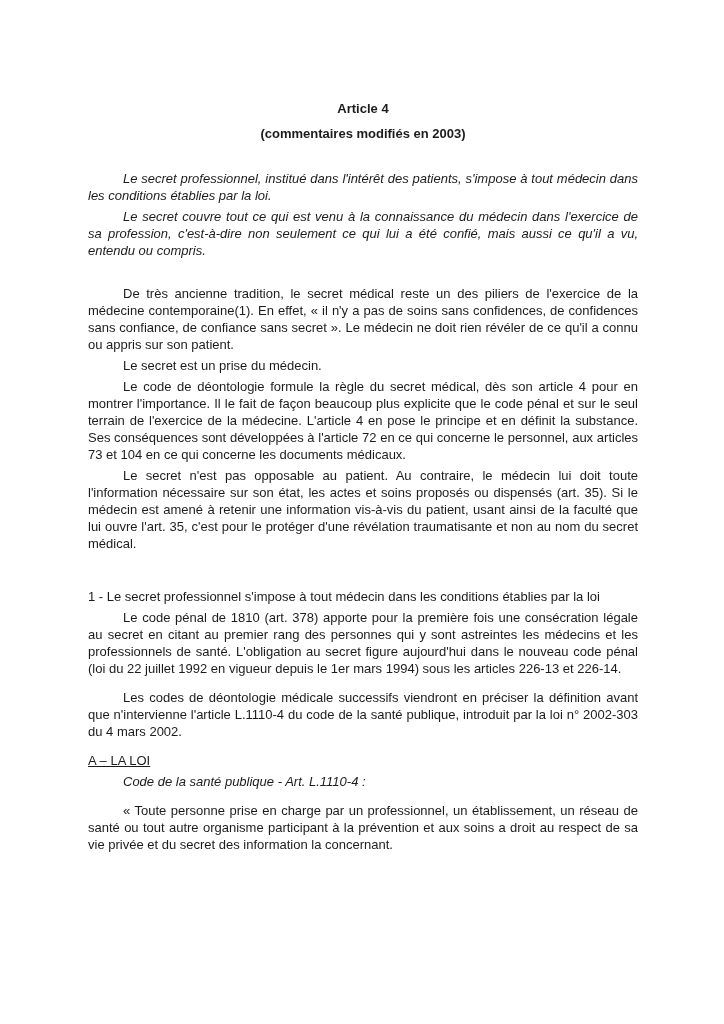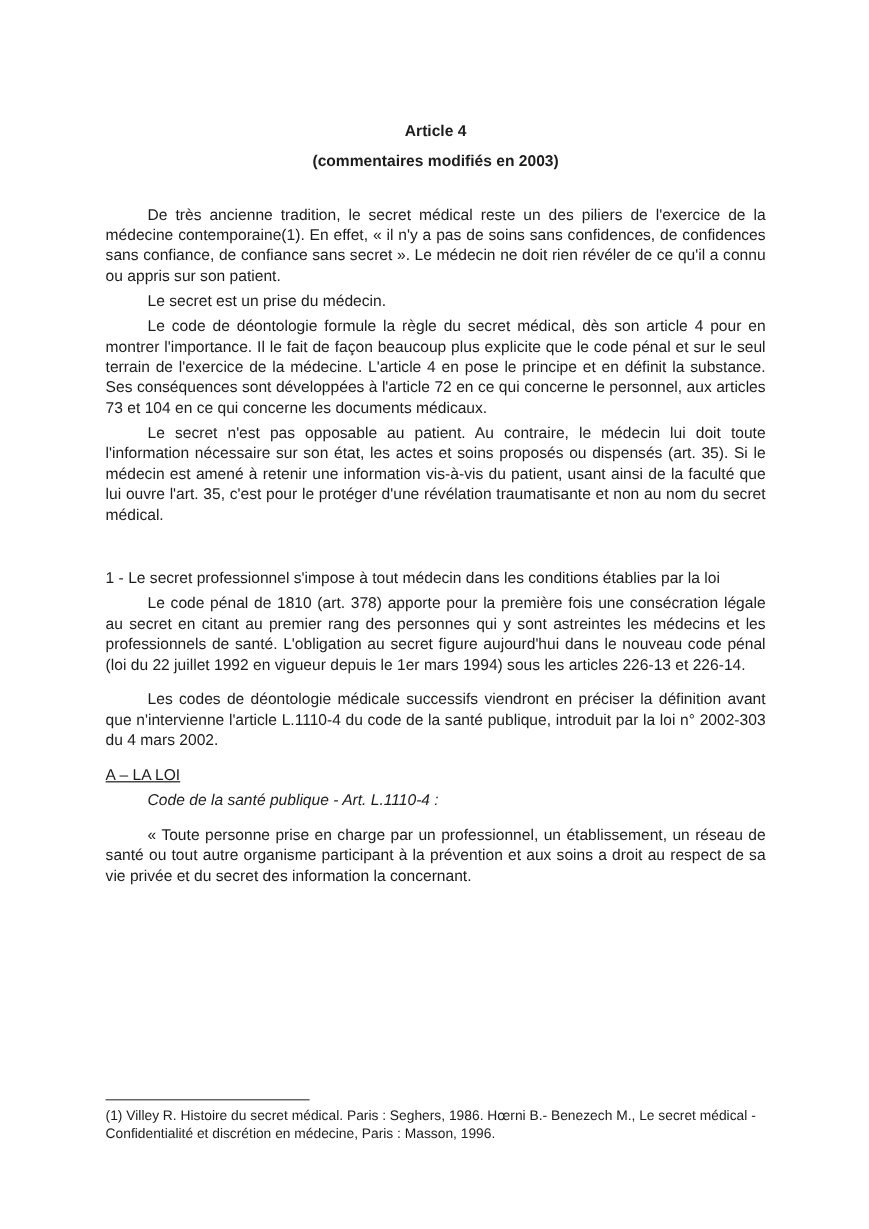--- a/index.html
+++ b/index.html
@@ -70,35 +70,33 @@
   }
 </style>
 </head>
 <body>
 
 <div class="page">
 
   <p class="doc-title">Article 4</p>
   <p class="doc-subtitle">(commentaires modifiés en 2003)</p>
 
+  <p class="para indent italic">Le secret professionnel, institué dans l'intérêt des patients, s'impose à tout médecin dans les conditions établies par la loi.</p>
+  <p class="para indent italic gap-lg">Le secret couvre tout ce qui est venu à la connaissance du médecin dans l'exercice de sa profession, c'est-à-dire non seulement ce qui lui a été confié, mais aussi ce qu'il a vu, entendu ou compris.</p>
 
   <p class="para indent">De très ancienne tradition, le secret médical reste un des piliers de l'exercice de la médecine contemporaine(1). En effet, « il n'y a pas de soins sans confidences, de confidences sans confiance, de confiance sans secret ». Le médecin ne doit rien révéler de ce qu'il a connu ou appris sur son patient.</p>
   <p class="para indent">Le secret est un prise du médecin.</p>
   <p class="para indent">Le code de déontologie formule la règle du secret médical, dès son article 4 pour en montrer l'importance. Il le fait de façon beaucoup plus explicite que le code pénal et sur le seul terrain de l'exercice de la médecine. L'article 4 en pose le principe et en définit la substance. Ses conséquences sont développées à l'article 72 en ce qui concerne le personnel, aux articles 73 et 104 en ce qui concerne les documents médicaux.</p>
   <p class="para indent gap-xl">Le secret n'est pas opposable au patient. Au contraire, le médecin lui doit toute l'information nécessaire sur son état, les actes et soins proposés ou dispensés (art. 35). Si le médecin est amené à retenir une information vis-à-vis du patient, usant ainsi de la faculté que lui ouvre l'art. 35, c'est pour le protéger d'une révélation traumatisante et non au nom du secret médical.</p>
 
   <p class="para section-heading">1 - Le secret professionnel s'impose à tout médecin dans les conditions établies par la loi</p>
 
   <p class="para indent gap-md">Le code pénal de 1810 (art. 378) apporte pour la première fois une consécration légale au secret en citant au premier rang des personnes qui y sont astreintes les médecins et les professionnels de santé. L'obligation au secret figure aujourd'hui dans le nouveau code pénal (loi du 22 juillet 1992 en vigueur depuis le 1er mars 1994) sous les articles 226-13 et 226-14.</p>
   <p class="para indent gap-md">Les codes de déontologie médicale successifs viendront en préciser la définition avant que n'intervienne l'article L.1110-4 du code de la santé publique, introduit par la loi n° 2002-303 du 4 mars 2002.</p>
 
   <p class="para subheading">A – LA LOI</p>
 
   <p class="para indent italic gap-md">Code de la santé publique - Art. L.1110-4 :</p>
 
   <p class="para indent">« Toute personne prise en charge par un professionnel, un établissement, un réseau de santé ou tout autre organisme participant à la prévention et aux soins a droit au respect de sa vie privée et du secret des information la concernant.</p>
 
-  <div class="footnote">
-    <hr class="footnote-rule">
-    <div>(1) Villey R. Histoire du secret médical. Paris : Seghers, 1986. Hœrni B.- Benezech M., Le secret médical - Confidentialité et discrétion en médecine, Paris : Masson, 1996.</div>
-  </div>
 
 </div>
 
 </body></html>

